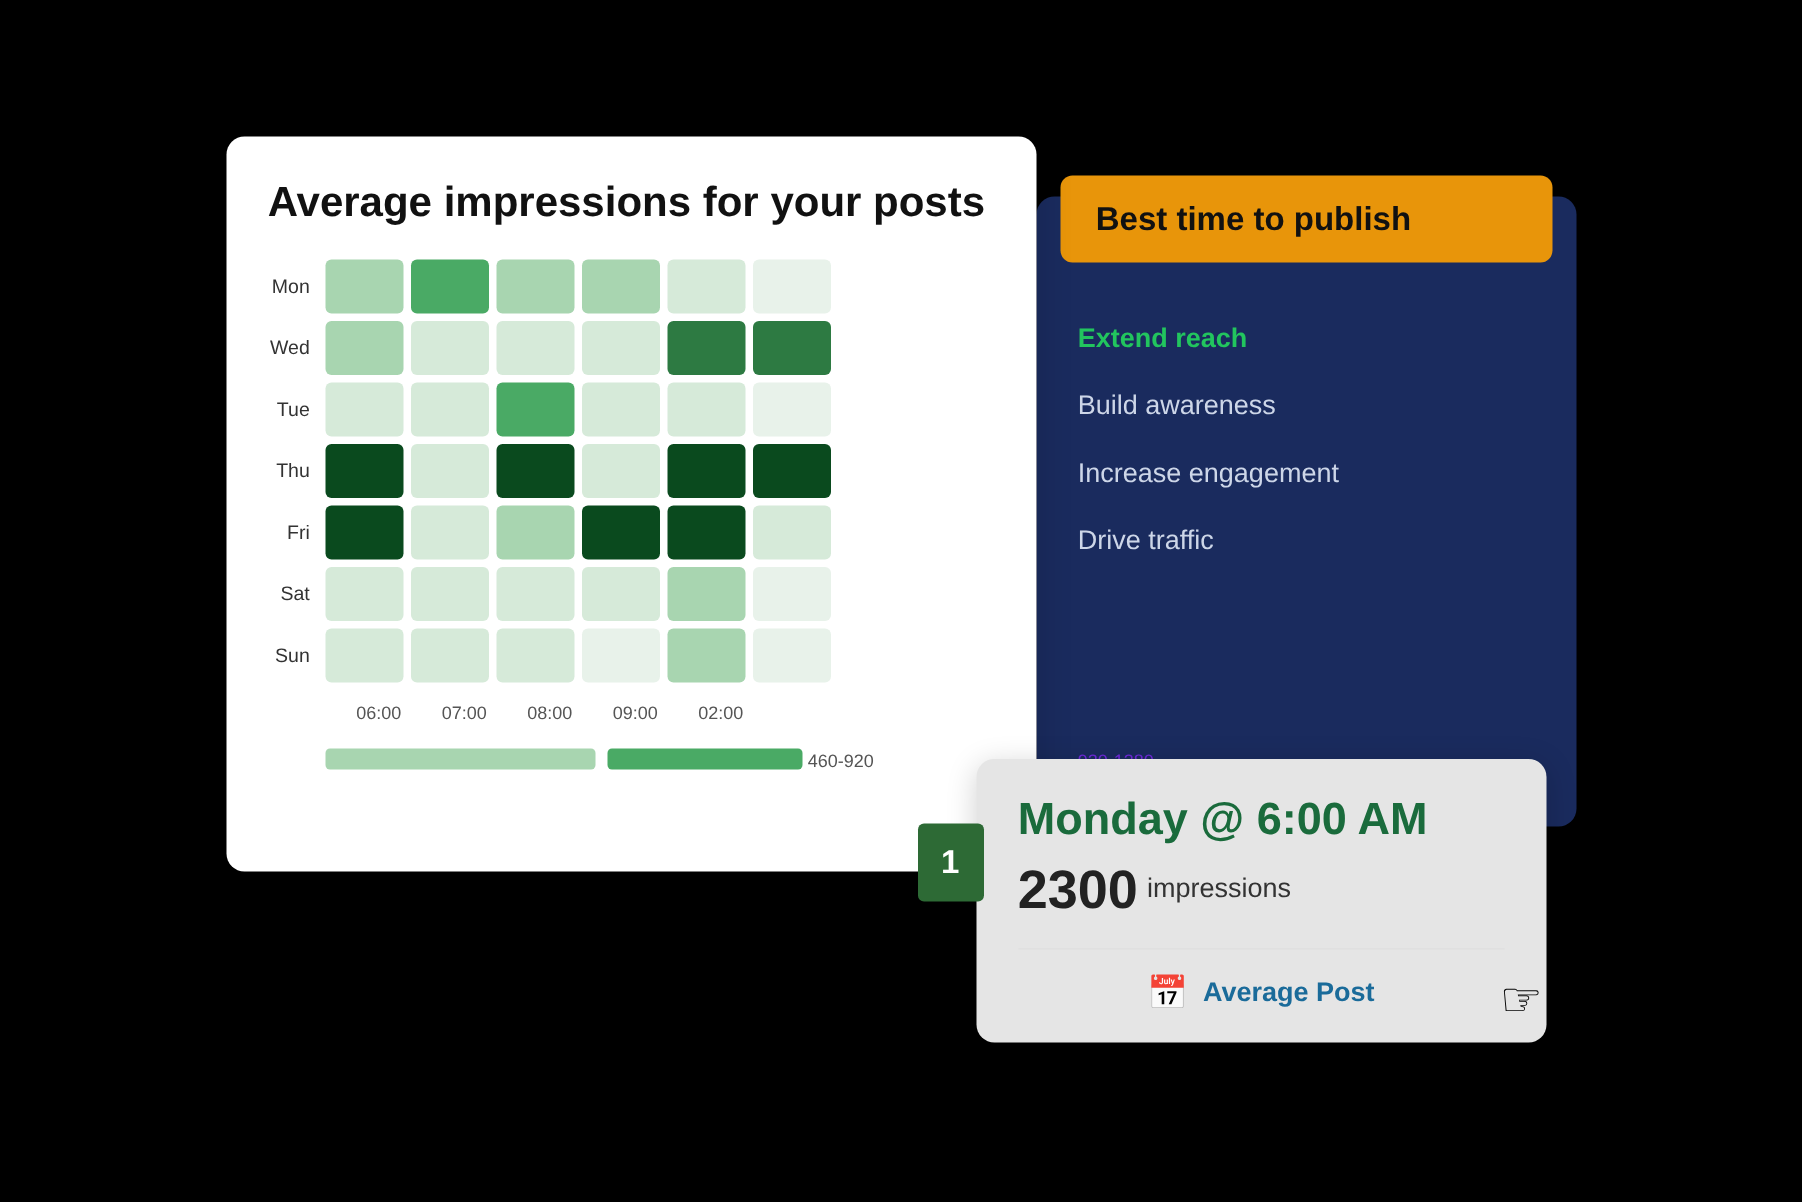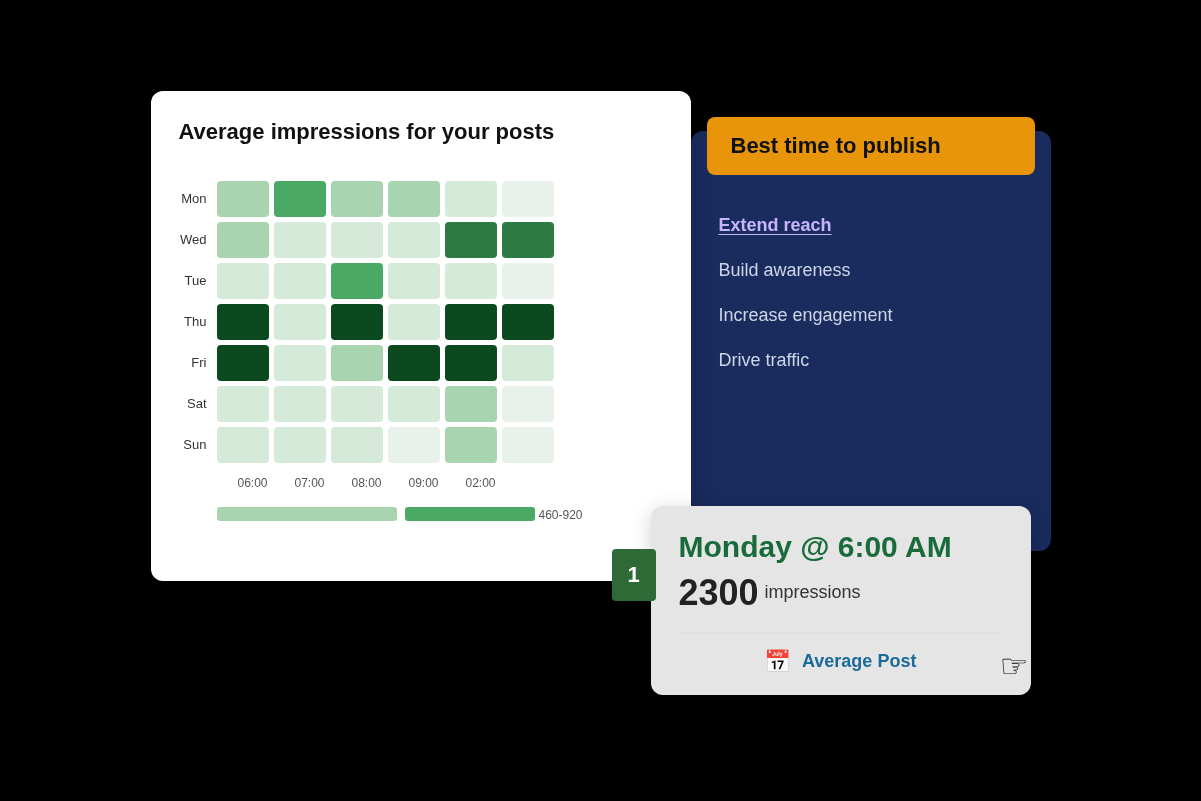--- a/index.html
+++ b/index.html
@@ -28,24 +28,24 @@
       background: #fff;
       border-radius: 12px;
       padding: 28px 32px 28px 28px;
       width: 540px;
       min-height: 490px;
       box-shadow: 0 4px 24px rgba(0,0,0,0.15);
       z-index: 2;
     }
 
     .heatmap-title {
-      font-size: 22px;
+      font-size: 28px;
       font-weight: 700;
       color: #111;
-      margin-bottom: 36px;
+      margin-bottom: 22px;
     }
 
     .heatmap-title span {
       font-weight: 900;
     }
 
     .heatmap-grid-area {
       display: flex;
       flex-direction: column;
       gap: 0;
@@ -153,23 +153,22 @@
     }
 
     .menu-item {
       font-size: 18px;
       color: #cdd6e8;
       padding: 12px 0;
       cursor: pointer;
     }
 
     .menu-item.active {
-      color: #c4b5fd;
+      color: #22c55e;
       font-weight: 800;
-      text-decoration: underline;
       text-underline-offset: 3px;
     }
 
     
     .result-card {
       position: absolute;
       bottom: 16px;
       right: 20px;
       background: #e5e5e5;
       border-radius: 12px;

